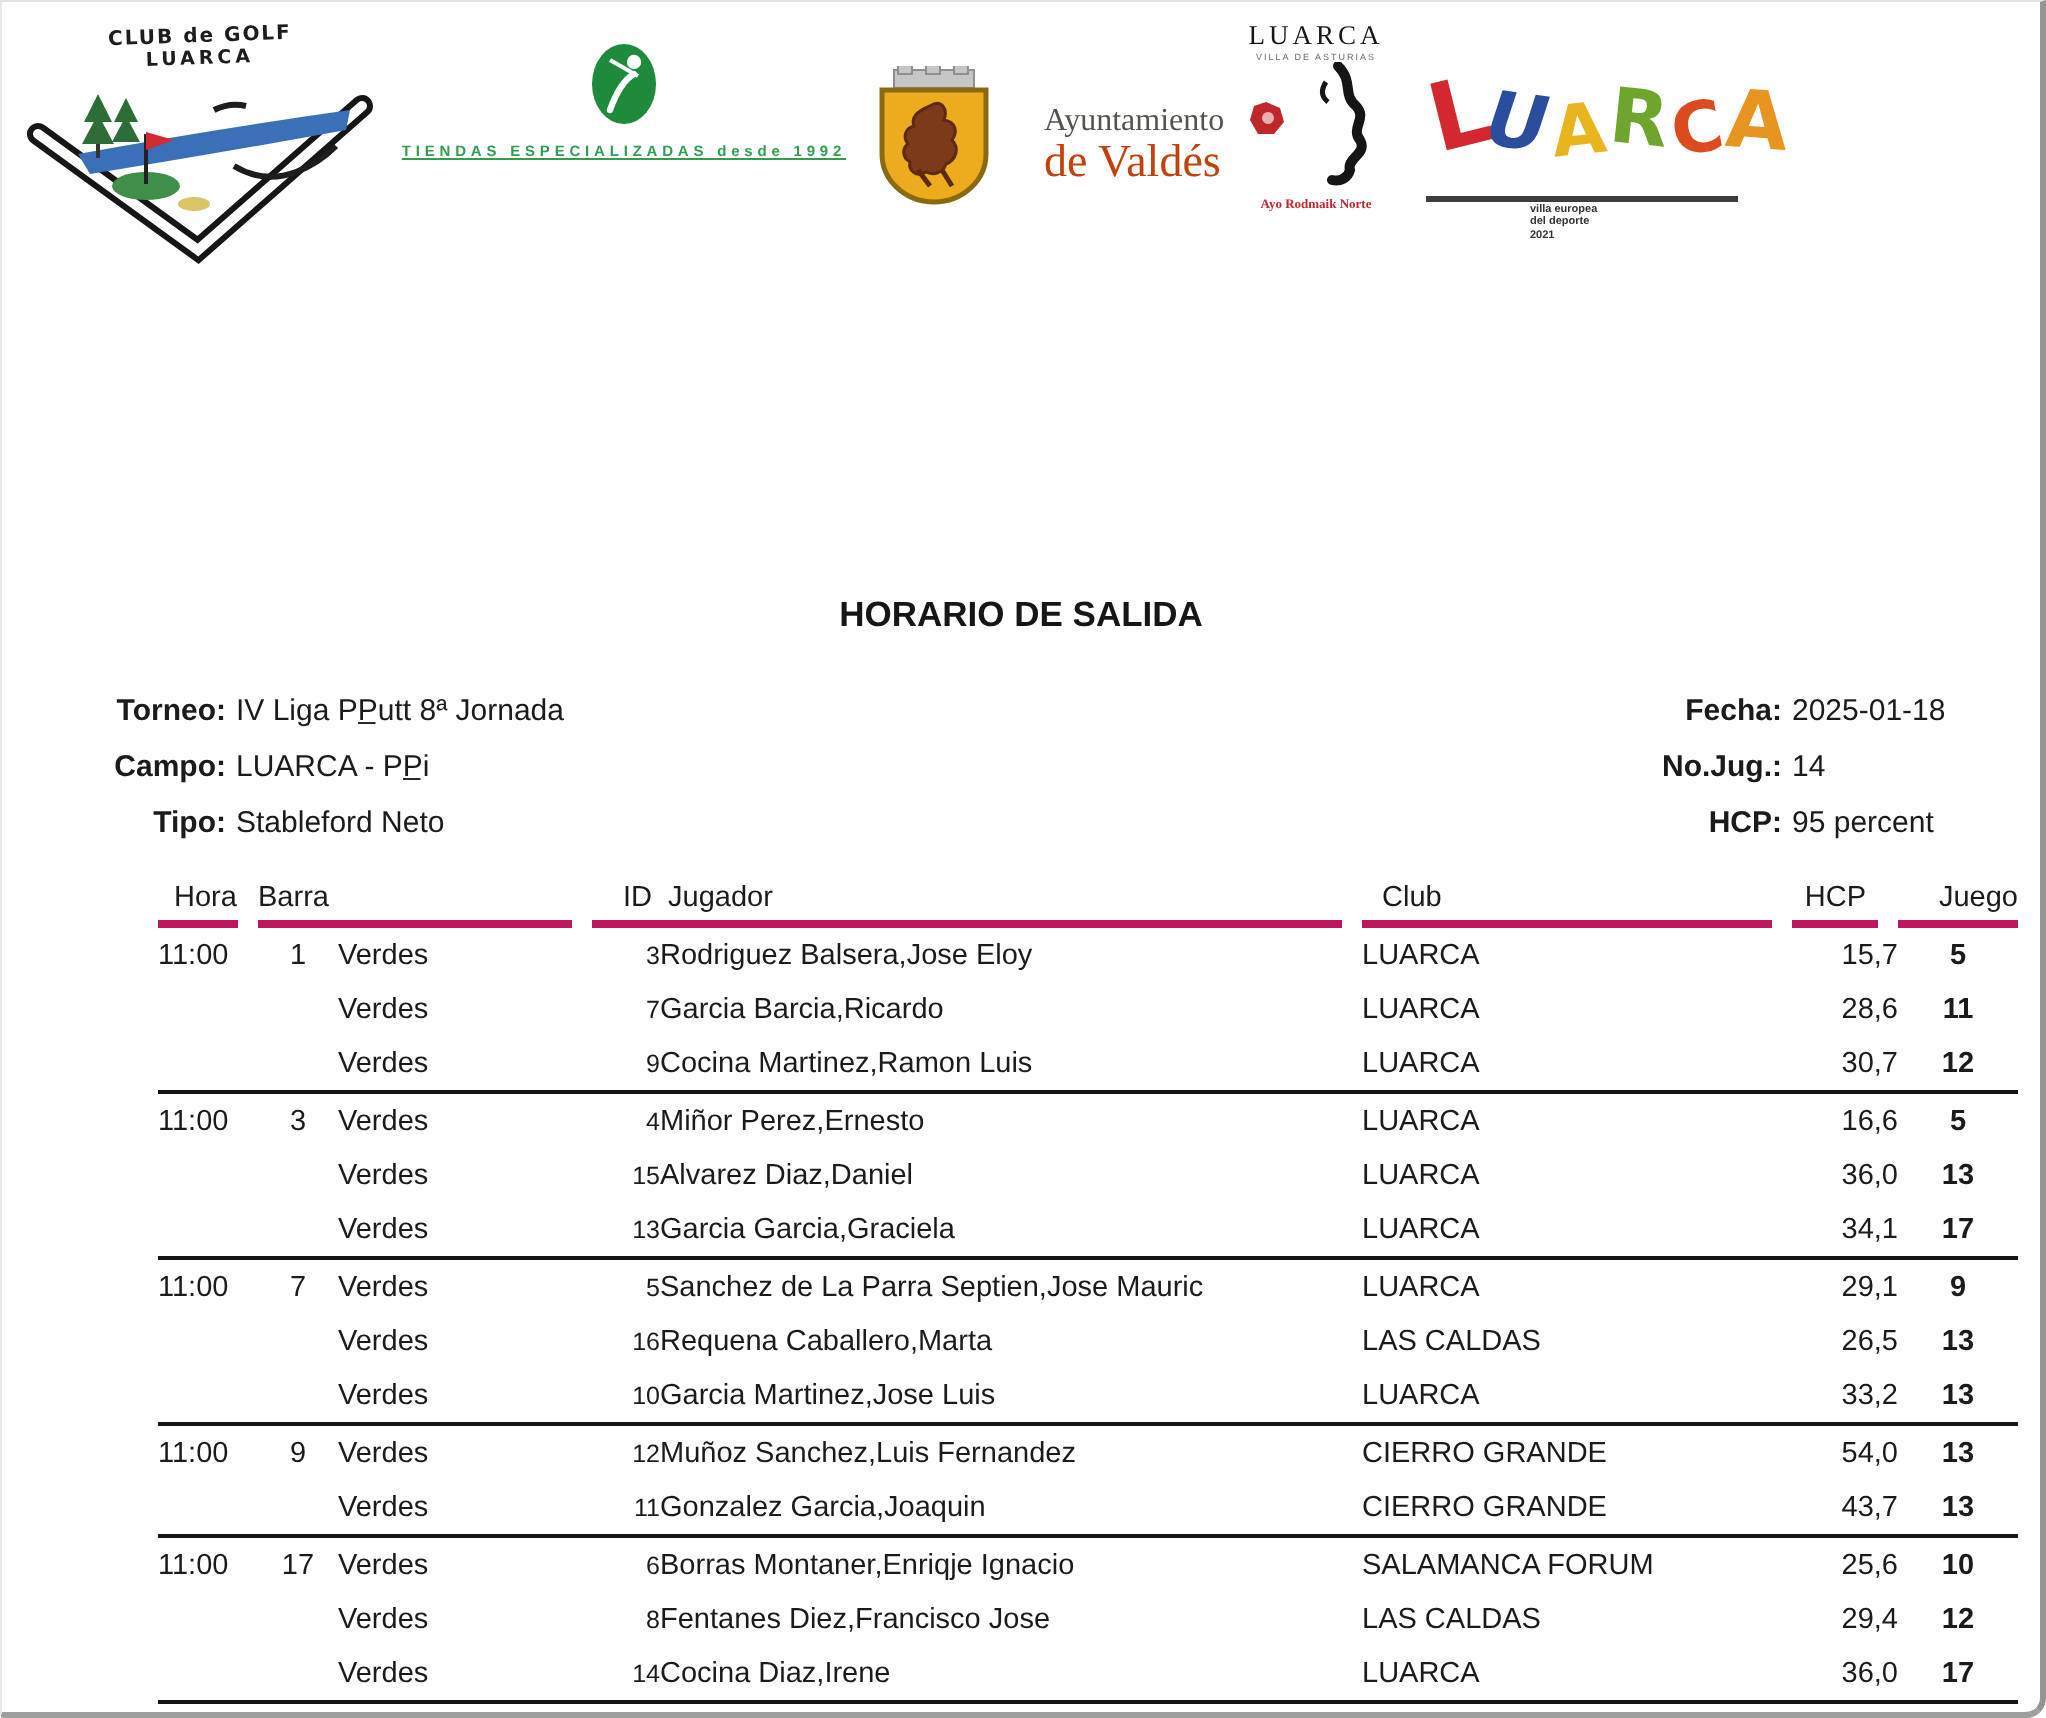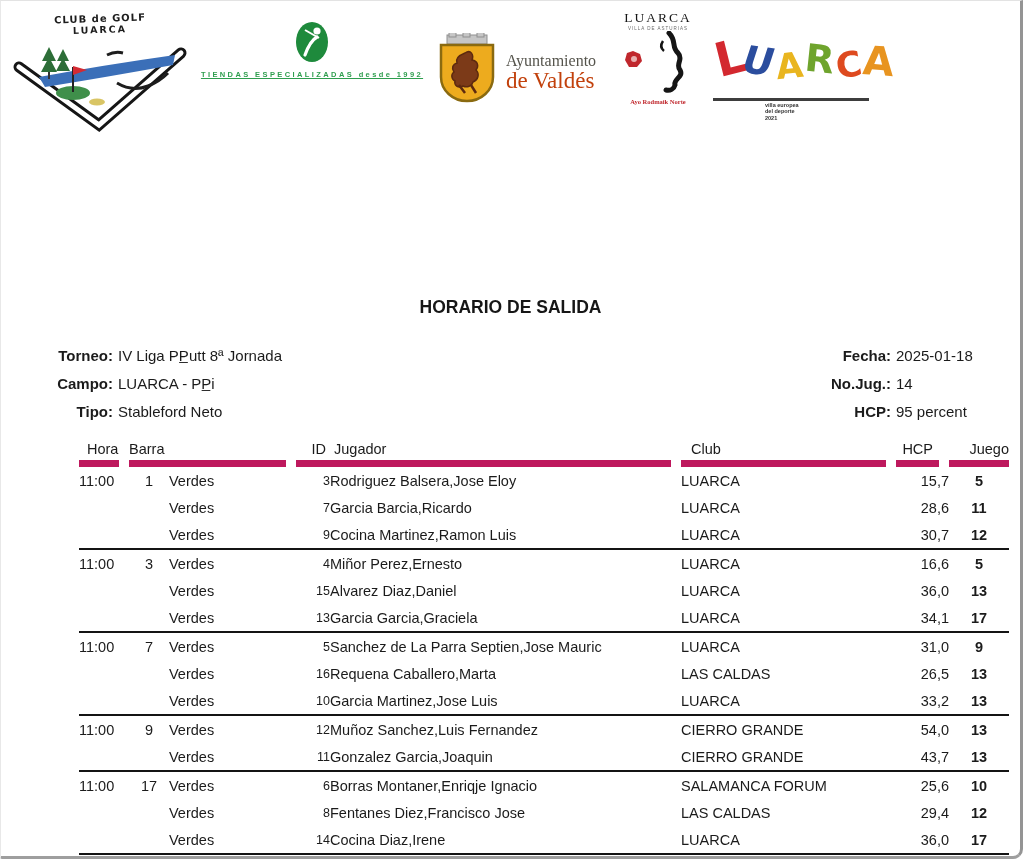--- a/index.html
+++ b/index.html
@@ -15,21 +15,21 @@
   
   .logo{position:absolute;}
   .logo-club{left:8px;top:12px;width:182px;height:130px;text-align:center;}
   .club-t1{font-family:"DejaVu Sans",sans-serif;font-weight:bold;font-size:10px;letter-spacing:1px;transform:rotate(-2deg);color:#1d1d1d;}
   .club-t2{font-family:"DejaVu Sans",sans-serif;font-weight:bold;font-size:9.5px;letter-spacing:2px;transform:rotate(-2deg);color:#1d1d1d;}
 
   .logo-coral{left:196px;top:20px;width:230px;text-align:center;}
   .coral-name{font-family:"Liberation Serif",serif;font-weight:bold;font-size:27px;letter-spacing:3px;color:#187a35;margin-top:2px;white-space:nowrap;}
   .coral-tag{font-size:7.5px;font-weight:bold;letter-spacing:2.4px;color:#2f9e4f;margin-top:3px;white-space:nowrap;text-decoration:underline;}
 
-  .logo-valdes{left:434px;top:32px;width:190px;display:flex;align-items:center;gap:7px;}
+  .logo-valdes{left:434px;top:32px;width:190px;display:flex;align-items:center;gap:23px;}
   .valdes-text{display:flex;flex-direction:column;line-height:1.05;}
   .valdes-l1{font-family:"Liberation Serif",serif;font-size:16px;color:#55544c;}
   .valdes-l2{font-family:"Liberation Serif",serif;font-size:23px;color:#c2410c;}
 
   .logo-seal{left:614px;top:10px;width:86px;text-align:center;}
   .seal-title{font-family:"Liberation Serif",serif;font-size:13.5px;letter-spacing:2px;color:#161616;line-height:1;}
   .seal-sub{font-size:4.5px;letter-spacing:1px;color:#6a6a6a;margin-top:1px;}
   .seal-footer{font-family:"Liberation Serif",serif;font-size:6.5px;color:#c0272d;margin-top:1px;font-weight:bold;}
 
   .logo-color{left:712px;top:16px;width:158px;}
@@ -50,21 +50,21 @@
   .info-left{position:absolute;left:42px;top:340px;font-size:15px;}
   .info-right{position:absolute;left:770px;top:340px;font-size:15px;}
   .info-row{display:flex;height:28px;align-items:center;}
   .info-left .lbl{display:inline-block;width:70px;text-align:right;font-weight:bold;}
   .info-right .lbl{display:inline-block;width:120px;text-align:right;font-weight:bold;}
   .val{margin-left:5px;white-space:nowrap;}
 
   
   table.tee{position:absolute;left:78px;top:440px;width:930px;border-collapse:collapse;table-layout:fixed;font-size:14.5px;color:#1b1b1b;}
   table.tee th{font-weight:normal;text-align:left;vertical-align:bottom;padding:0;}
-  .useg{border-bottom:7px solid #be185d;padding-bottom:3px;margin-right:10px;white-space:nowrap;}
+  .useg{border-bottom:4px solid #be185d;padding-bottom:3px;margin-right:10px;white-space:nowrap;}
   th.h-hora .useg{padding-left:8px;}
   th.h-juego .useg{margin-right:0;text-align:right;}
   th.h-hcp .useg{text-align:right;padding-right:6px;}
   th.h-club .useg{padding-left:10px;}
   .idjug{display:flex;}
   .idh{width:30px;text-align:right;}
   .jugh{padding-left:8px;}
 
   table.tee td{height:27px;padding:0;vertical-align:middle;white-space:nowrap;overflow:hidden;}
   td.c-hora{padding-left:8px;}
@@ -286,21 +286,21 @@
       <td class="c-hcp">34,1</td>
       <td class="c-juego">17</td>
     </tr>
         <tr>
       <td class="c-hora">11:00</td>
       <td class="c-barra">7</td>
       <td class="c-tee">Verdes</td>
       <td class="c-id">5</td>
       <td class="c-jug">Sanchez de La Parra Septien,Jose Mauric</td>
       <td class="c-club">LUARCA</td>
-      <td class="c-hcp">31,0</td>
+      <td class="c-hcp">29,1</td>
       <td class="c-juego">9</td>
     </tr>
         <tr>
       <td class="c-hora"></td>
       <td class="c-barra"></td>
       <td class="c-tee">Verdes</td>
       <td class="c-id">16</td>
       <td class="c-jug">Requena Caballero,Marta</td>
       <td class="c-club">LAS CALDAS</td>
       <td class="c-hcp">26,5</td>

